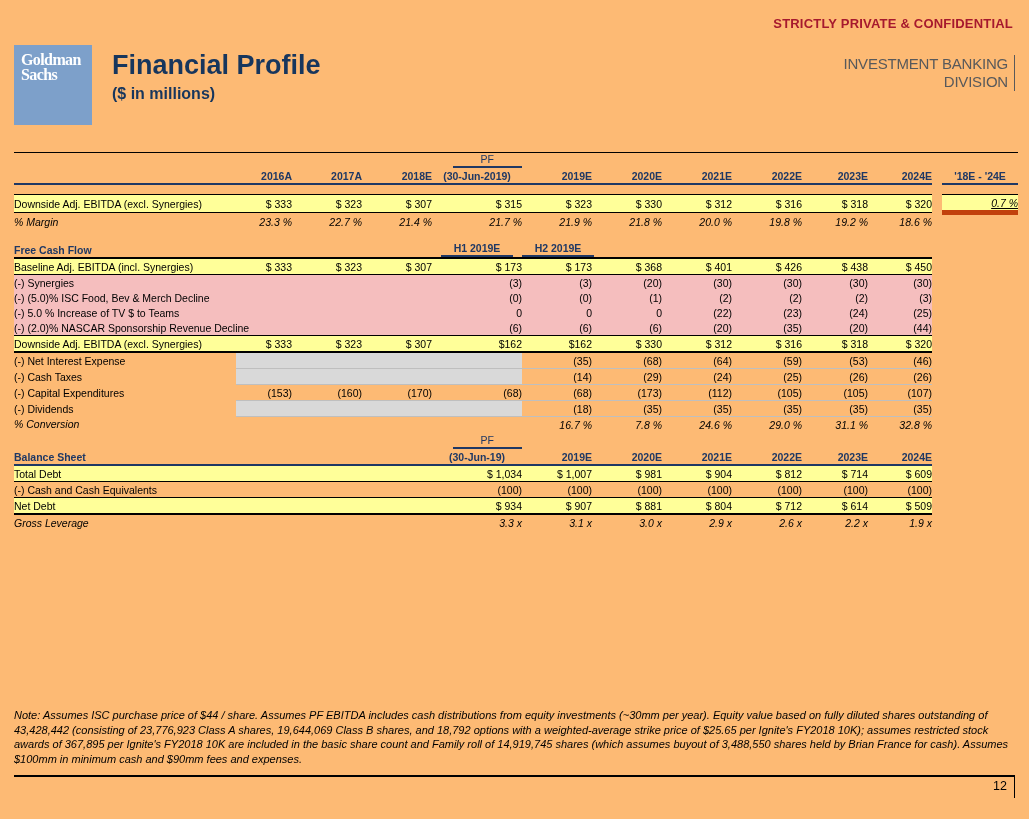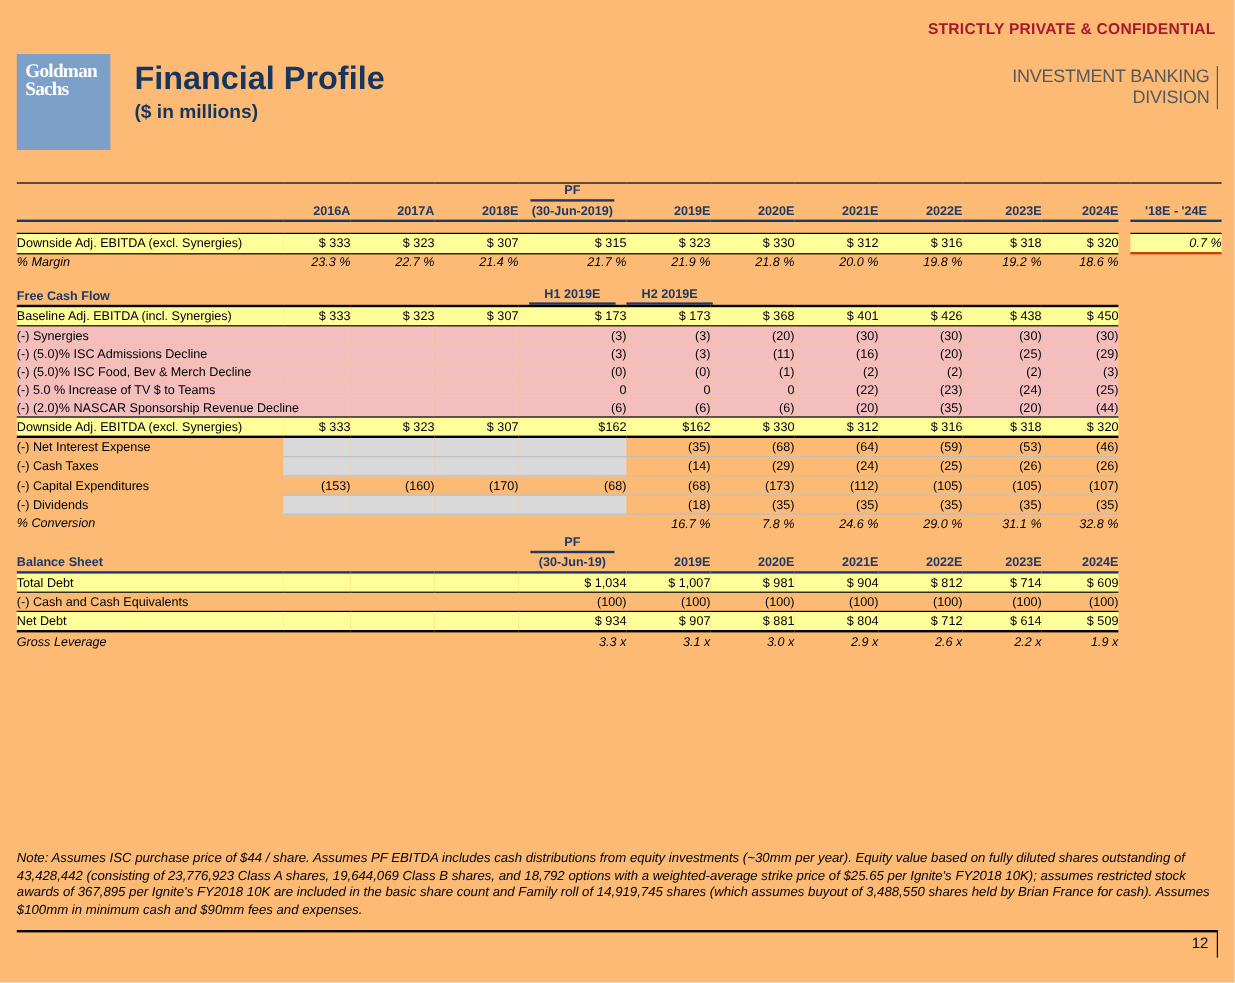--- a/index.html
+++ b/index.html
@@ -29,21 +29,21 @@
   table.fin{border-collapse:collapse;table-layout:fixed;width:1004px;font-size:10.5px;color:#000;}
   table.fin td{height:15px;padding:0;white-space:nowrap;overflow:visible;vertical-align:middle;}
   td.lbl{text-align:left;padding-left:2px;}
   td.val{text-align:right;padding-right:24px;}
   td.gapcol{padding:0;}
   td.cagr{text-align:right;padding-right:14px;}
 
   #t1{border-top:1px solid #000;margin-bottom:12px;}
   #t2{margin-bottom:2px;}
 
-  .pfrow td{height:15px;font-weight:bold;color:var(--navy);}
+  .pfrow td{height:15px;font-weight:normal;color:var(--navy);text-align:right;}
   .pfcell{text-align:center;}
   .pf-underline{display:inline-block;border-bottom:2px solid var(--navy);padding:0 28px 1px;}
 
   .yearrow td{font-weight:bold;color:var(--navy);text-align:right;padding-right:8px;
     border-bottom:2.5px solid var(--navy);height:18px;vertical-align:bottom;}
   .yearrow td.lbl{text-align:left;}
   .yearrow td.c-center{text-align:center;padding-right:0;}
   .yearrow td.gapcol{border-bottom:none;}
   .yearrow td.cagrhead{text-align:center;padding-right:0;}
 
@@ -61,21 +61,21 @@
   .bshead td.gapcol,.bshead td.nb{border-bottom:none;}
 
   tr.spacer-row td{height:9px;border:none;}
 
   tr.r-yellow .band{background:var(--yellow);border-top:1px solid #000;border-bottom:1px solid #000;}
   tr.r-yellow-strong .band{background:var(--yellow);border-top:1px solid #000;border-bottom:2px solid #000;}
   tr.r-pink .band{background:var(--pink);}
   tr.r-italic td{font-style:italic;}
   tr.r-hairline td.val{border-bottom:1px solid var(--hairline);}
   td.gray{background:var(--gray_cell);}
-  td.cagrval{background:var(--yellow);border-top:1px solid #000;border-bottom:2px solid #c2410c;font-style:italic;}
+  td.cagrval{background:var(--yellow);border-top:1px solid #000;border-bottom:5px solid #c2410c;font-style:italic;text-decoration:underline;}
 
   .footnote{position:absolute;left:14px;top:708px;width:1002px;font-size:11px;font-style:italic;
     line-height:14.6px;color:#000;}
   .footer-rule{position:absolute;left:14px;top:775px;width:1001px;height:2px;background:#000;}
   .page-number{position:absolute;right:22px;top:779px;font-size:12.5px;color:#000;}
   .page-edge-bar{position:absolute;right:14px;top:776px;width:1px;height:22px;background:#000;}
 </style>
 </head>
 <body>
 
@@ -245,35 +245,20 @@
             <td class="val band">(3)</td>
             <td class="val band">(20)</td>
             <td class="val band">(30)</td>
             <td class="val band">(30)</td>
             <td class="val band">(30)</td>
             <td class="val band">(30)</td>
             <td class="gapcol"></td>
             <td class="cagr"></td>
           </tr>
           <tr class="r-pink">
-            <td class="lbl band">(-) (5.0)% ISC Admissions Decline</td>
-            <td class="val band"></td>
-            <td class="val band"></td>
-            <td class="val band"></td>
-            <td class="val band">(3)</td>
-            <td class="val band">(3)</td>
-            <td class="val band">(11)</td>
-            <td class="val band">(16)</td>
-            <td class="val band">(20)</td>
-            <td class="val band">(25)</td>
-            <td class="val band">(29)</td>
-            <td class="gapcol"></td>
-            <td class="cagr"></td>
-          </tr>
-          <tr class="r-pink">
             <td class="lbl band">(-) (5.0)% ISC Food, Bev &amp; Merch Decline</td>
             <td class="val band"></td>
             <td class="val band"></td>
             <td class="val band"></td>
             <td class="val band">(0)</td>
             <td class="val band">(0)</td>
             <td class="val band">(1)</td>
             <td class="val band">(2)</td>
             <td class="val band">(2)</td>
             <td class="val band">(2)</td>

